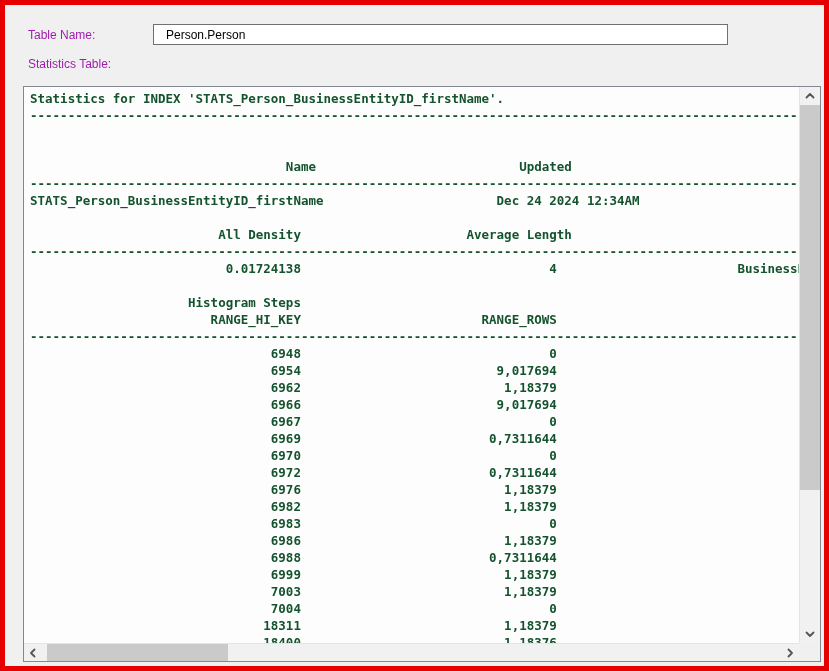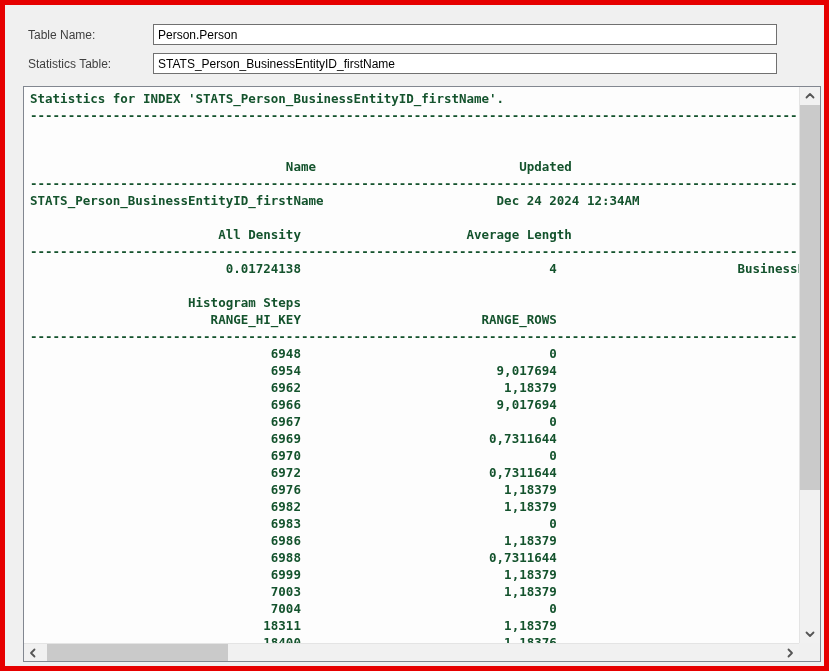--- a/index.html
+++ b/index.html
@@ -1,27 +1,27 @@
 <!DOCTYPE html>
 <html><head>
 <meta charset="utf-8">
 <style>
   html,body{margin:0;padding:0;}
   .stage{
     position:relative;width:829px;height:671px;background:#f0f0f0;
     font-family:"Liberation Sans",sans-serif;overflow:hidden;color:#000;
   }
   .red-frame{position:absolute;inset:0;border:5px solid #e60000;pointer-events:none;z-index:50;}
-  .field-label{position:absolute;left:28px;font-size:12px;line-height:14px;color:#404040;text-align:center;}
+  .field-label{position:absolute;left:28px;font-size:12px;line-height:14px;color:#a21caf;text-align:center;}
   .label-table{top:28px;}
   .label-stats{top:57px;}
   .textbox{
-    position:absolute;left:153px;width:624px;height:21px;box-sizing:border-box;
+    position:absolute;left:153px;width:575px;height:21px;box-sizing:border-box;
     background:#ffffff;border:1px solid #707070;font-family:"Liberation Sans",sans-serif;
-    font-size:12px;padding:0 4px;color:#000;outline:none;
+    font-size:12px;padding:0 12px;color:#000;outline:none;
   }
   .input-table{top:24px;}
   .input-stats{top:53px;}
   .panel{
     position:absolute;left:23px;top:86px;width:798px;height:576px;box-sizing:border-box;
     border:1px solid #828790;background:#f0f0f0;
   }
   .report-text{
     position:absolute;left:0;top:0;width:775px;height:556px;margin:0;box-sizing:border-box;
     background:#fdfdfd;overflow:hidden;
@@ -46,21 +46,20 @@
 </head>
 <body>
 
 <div class="stage">
   <div class="red-frame"></div>
 
   <span class="field-label label-table">Table Name:</span>
   <input class="textbox input-table" value="Person.Person" style="">
 
   <span class="field-label label-stats">Statistics Table:</span>
-  <input class="textbox input-stats" value="STATS_Person_BusinessEntityID_firstName" style="">
 
   <div class="panel">
     <pre class="report-text">Statistics for INDEX 'STATS_Person_BusinessEntityID_firstName'.
 --------------------------------------------------------------------------------------------------------------
 
 
                                   Name                           Updated
 --------------------------------------------------------------------------------------------------------------
 STATS_Person_BusinessEntityID_firstName                       Dec 24 2024 12:34AM
 

